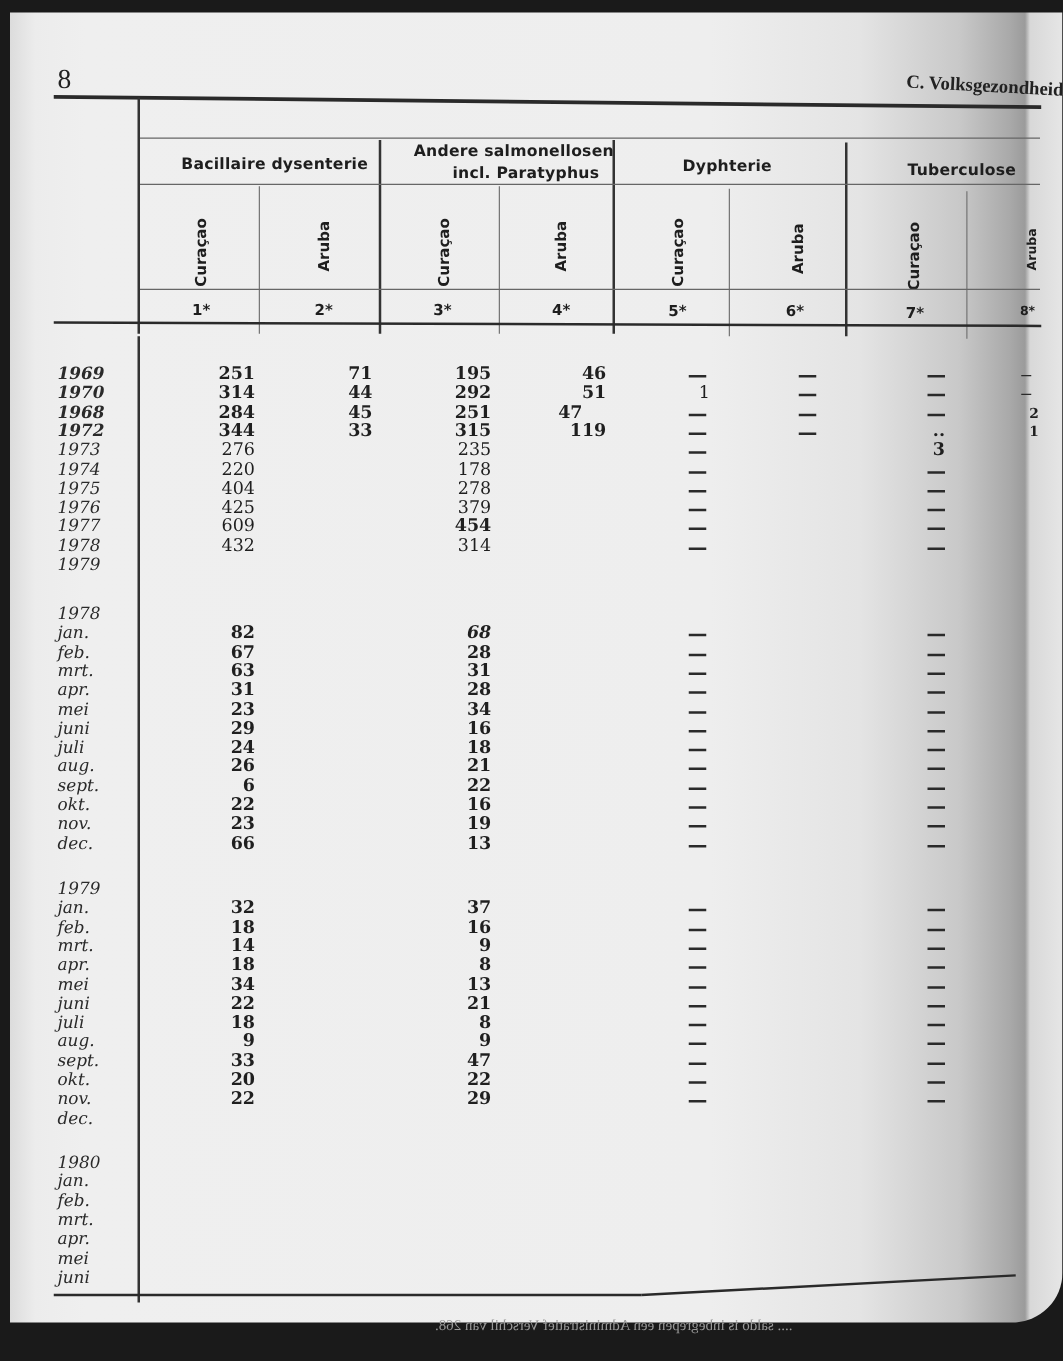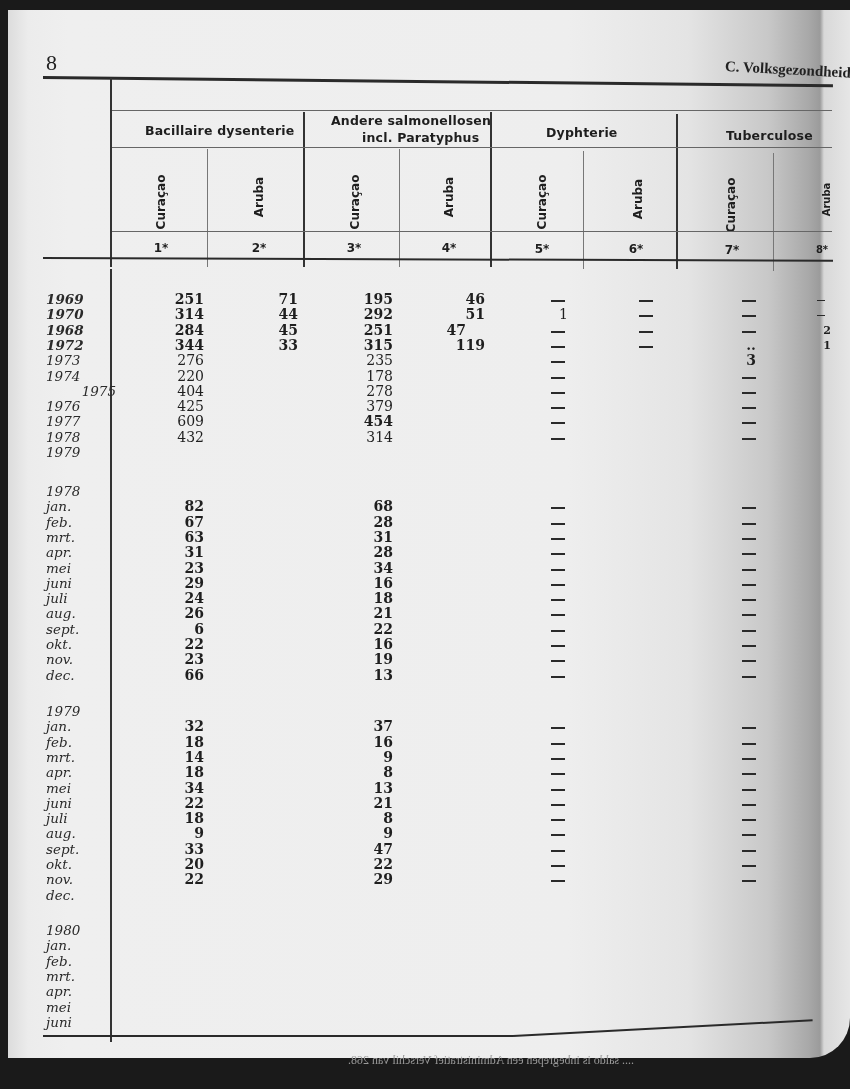--- a/index.html
+++ b/index.html
@@ -149,21 +149,21 @@
       <div class="rowlabel" style="top: 343.2px;">1973</div>
       <div class="cell" style="left: 146px; top: 343.2px;">276</div>
       <div class="cell" style="left: 335px; top: 343.2px;">235</div>
       <div class="dash" style="left: 543px; top: 351.2px;"></div>
       <div class="cell b" style="left: 698px; top: 343.2px;">3</div>
       <div class="rowlabel" style="top: 358.5px;">1974</div>
       <div class="cell" style="left: 146px; top: 358.5px;">220</div>
       <div class="cell" style="left: 335px; top: 358.5px;">178</div>
       <div class="dash" style="left: 543px; top: 366.5px;"></div>
       <div class="dash" style="left: 734px; top: 366.5px;"></div>
-      <div class="rowlabel" style="top: 373.8px; text-align: right;">1975</div>
+      <div class="rowlabel" style="top: 373.8px;">1975</div>
       <div class="cell" style="left: 146px; top: 373.8px;">404</div>
       <div class="cell" style="left: 335px; top: 373.8px;">278</div>
       <div class="dash" style="left: 543px; top: 381.8px;"></div>
       <div class="dash" style="left: 734px; top: 381.8px;"></div>
       <div class="rowlabel" style="top: 389.1px;">1976</div>
       <div class="cell" style="left: 146px; top: 389.1px;">425</div>
       <div class="cell" style="left: 335px; top: 389.1px;">379</div>
       <div class="dash" style="left: 543px; top: 397.1px;"></div>
       <div class="dash" style="left: 734px; top: 397.1px;"></div>
       <div class="rowlabel" style="top: 404.4px;">1977</div>
@@ -173,21 +173,21 @@
       <div class="dash" style="left: 734px; top: 412.4px;"></div>
       <div class="rowlabel" style="top: 419.7px;">1978</div>
       <div class="cell" style="left: 146px; top: 419.7px;">432</div>
       <div class="cell" style="left: 335px; top: 419.7px;">314</div>
       <div class="dash" style="left: 543px; top: 427.7px;"></div>
       <div class="dash" style="left: 734px; top: 427.7px;"></div>
       <div class="rowlabel" style="top: 435px;">1979</div>
       <div class="rowlabel" style="top: 474px;">1978</div>
       <div class="rowlabel" style="top: 489.3px;">jan.</div>
       <div class="cell b" style="left: 146px; top: 489.3px;">82</div>
-      <div class="cell b" style="left: 335px; top: 489.3px;">68</div>
+      <div class="cell b" style="left: 335px; top: 489.3px; font-style: italic;">68</div>
       <div class="dash" style="left: 543px; top: 497.3px;"></div>
       <div class="dash" style="left: 734px; top: 497.3px;"></div>
       <div class="rowlabel" style="top: 504.6px;">feb.</div>
       <div class="cell b" style="left: 146px; top: 504.6px;">67</div>
       <div class="cell b" style="left: 335px; top: 504.6px;">28</div>
       <div class="dash" style="left: 543px; top: 512.6px;"></div>
       <div class="dash" style="left: 734px; top: 512.6px;"></div>
       <div class="rowlabel" style="top: 519.9px;">mrt.</div>
       <div class="cell b" style="left: 146px; top: 519.9px;">63</div>
       <div class="cell b" style="left: 335px; top: 519.9px;">31</div>

